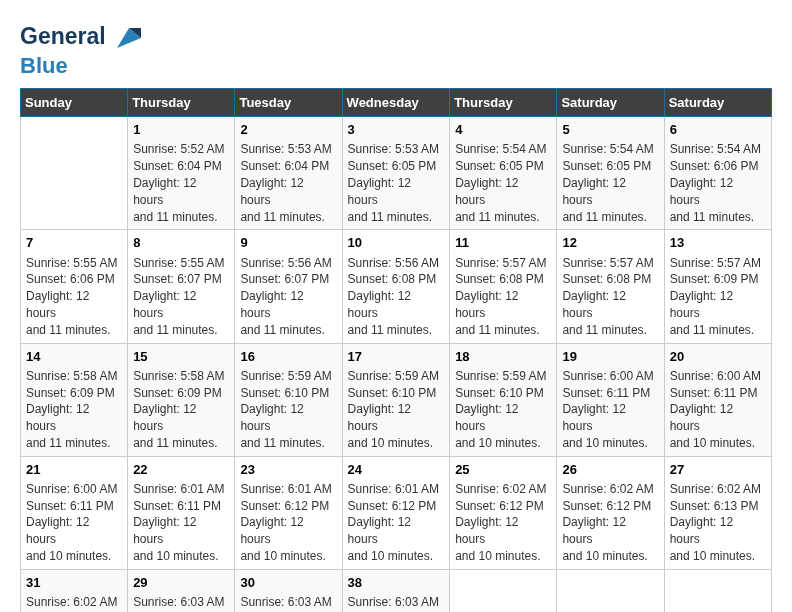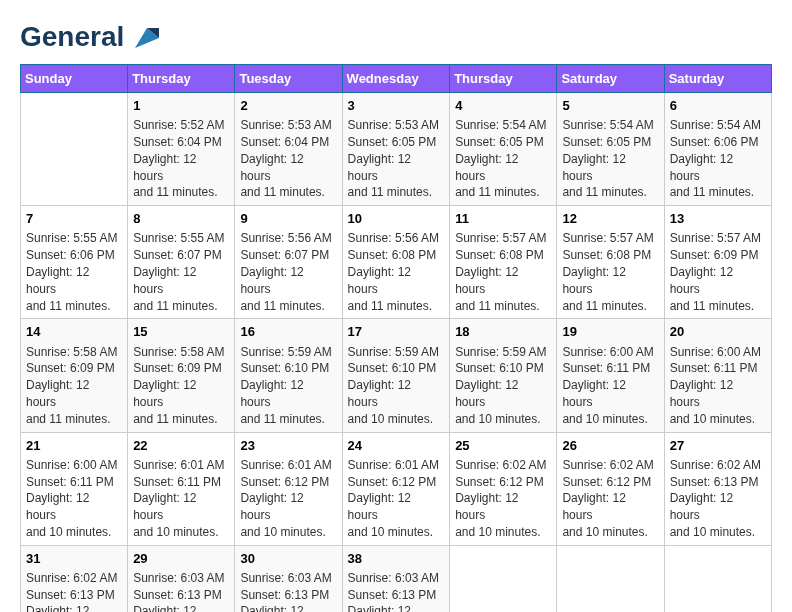--- a/index.html
+++ b/index.html
@@ -14,21 +14,21 @@
       display: flex;
       justify-content: space-between;
       align-items: flex-start;
       margin-bottom: 10px;
     }
     .logo {
       display: flex;
       align-items: center;
     }
     .logo-text {
-      font-size: 28px;
+      font-size: 23px;
       font-weight: bold;
       color: #1a3a5c;
       line-height: 1.1;
     }
     .title-block {
       text-align: right;
     }
     .month-title {
       font-size: 36px;
       color: #1a3a5c;
@@ -37,21 +37,21 @@
     .location {
       font-size: 15px;
       color: #1a3a5c;
     }
     table {
       width: 100%;
       border-collapse: collapse;
       font-size: 11px;
     }
     thead tr th {
-      background-color: #8b5cf6;
+      background-color: #404040;
       color: #fff;
       padding: 6px 4px;
       text-align: left;
       font-size: 13px;
       font-weight: bold;
       border: 1px solid #1a6fa0;
     }
     tbody tr td {
       border: 1px solid #ccc;
       padding: 4px 5px;
@@ -86,20 +86,21 @@
 <div class="header">
   <div class="logo">
     <div>
       <div style="display:flex;align-items:center;">
         <span class="logo-text">General</span>
         <svg width="34" height="34" viewBox="0 0 34 34" style="margin-left:3px;">
           <polygon points="8,28 20,8 32,18" fill="#2980b9"></polygon>
           <polygon points="20,8 32,18 32,8" fill="#1a3a5c"></polygon>
         </svg>
       </div>
+      <div class="logo-text" style="color:#2980b9;font-size:22px;">Blue</div>
     </div>
   </div>
   <div class="title-block">
     <div class="month-title"></div>
     <div class="location"></div>
   </div>
 </div>
 
 <table>
   <thead>

